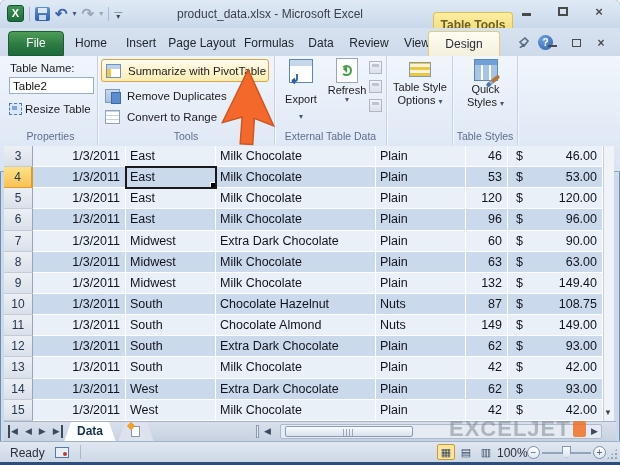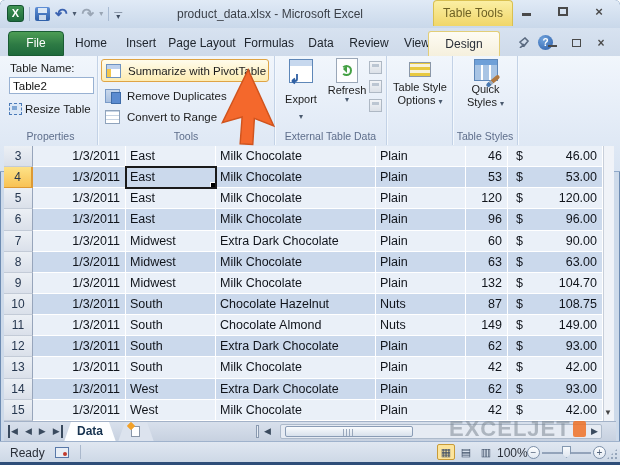--- a/index.html
+++ b/index.html
@@ -19,23 +19,23 @@
   .save-ic { width: 15px; height: 14px; background: linear-gradient(#5F8FD6,#2E5FA8); border-radius: 2px; position: relative; }
   .save-ic::before { content:""; position: absolute; left: 3px; top: 1px; width: 9px; height: 5px; background: #DCE8F5; }
   .save-ic::after  { content:""; position: absolute; left: 4px; bottom: 1px; width: 7px; height: 5px; background: #C8D8EC; }
   .glyph-undo { color: #3A62B0; font-size: 15px; line-height: 14px; font-weight: bold; }
   .glyph-redo { color: #9AA6B5; font-size: 15px; line-height: 14px; font-weight: bold; }
   .caret { color: #4A5A6E; font-size: 8px; line-height: 8px; }
   .caret.dim { color: #98A4B2; }
   .qat-more { display: flex; flex-direction: column; align-items: center; color: #3E4C60; font-size: 8px; line-height: 5px; }
   .title-text { position: absolute; left: 130px; top: 7px; width: 280px; text-align: center;
                 font-size: 12px; color: #3A3F47; white-space: nowrap; }
-  .tabletools { position: absolute; left: 433px; top: 0; width: 80px; height: 26px;
+  .tabletools { position: absolute; left: 433px; top: 12px; width: 80px; height: 26px;
                 background: linear-gradient(#FBEFA4, #F0D669); border: 1px solid #D9C050; border-bottom: none;
-                border-radius: 4px 4px 0 0; text-align: center; font-size: 12px; color: #6E6124; line-height: 24px; }
+                border-radius: 4px 4px 0 0; text-align: center; font-size: 12px; color: #6E6124; line-height: 24px; font-weight: bold; }
   .win-controls { position: absolute; right: 14px; top: 6px; display: flex; gap: 22px; align-items: center; }
   .wc { width: 14px; height: 12px; position: relative; color: #4A4A4A; text-align: center; cursor: default; }
   .bar-min { position: absolute; left: 2px; bottom: 2px; width: 9px; height: 3px; background: #4A4A4A; }
   .box-restore { position: absolute; left: 2px; top: 1px; width: 10px; height: 9px; border: 2px solid #4A4A4A; }
   .x-glyph { font-size: 13px; line-height: 12px; font-weight: bold; }
 
   
   .tabrow { position: absolute; left: 0; top: 28px; width: 620px; height: 28px;
             background: linear-gradient(#D7E2F0, #CEDAEA); }
   .file-tab { position: absolute; left: 8px; top: 3px; width: 56px; height: 25px;
@@ -393,21 +393,21 @@
   </div>
         <div class="trow">
     <div class="rh">9</div>
     <div class="c date">1/3/2011</div>
     <div class="c region">Midwest</div>
     <div class="c product">Milk Chocolate</div>
     <div class="c type">Plain</div>
     <div class="c qty">132</div>
     <div class="c amt">
       <span class="cur">$</span>
-            <span class="val">104.70</span>
+            <span class="val">149.40</span>
     </div>
   </div>
         <div class="trow banded">
     <div class="rh">10</div>
     <div class="c date">1/3/2011</div>
     <div class="c region">South</div>
     <div class="c product">Chocolate Hazelnut</div>
     <div class="c type">Nuts</div>
     <div class="c qty">87</div>
     <div class="c amt">

